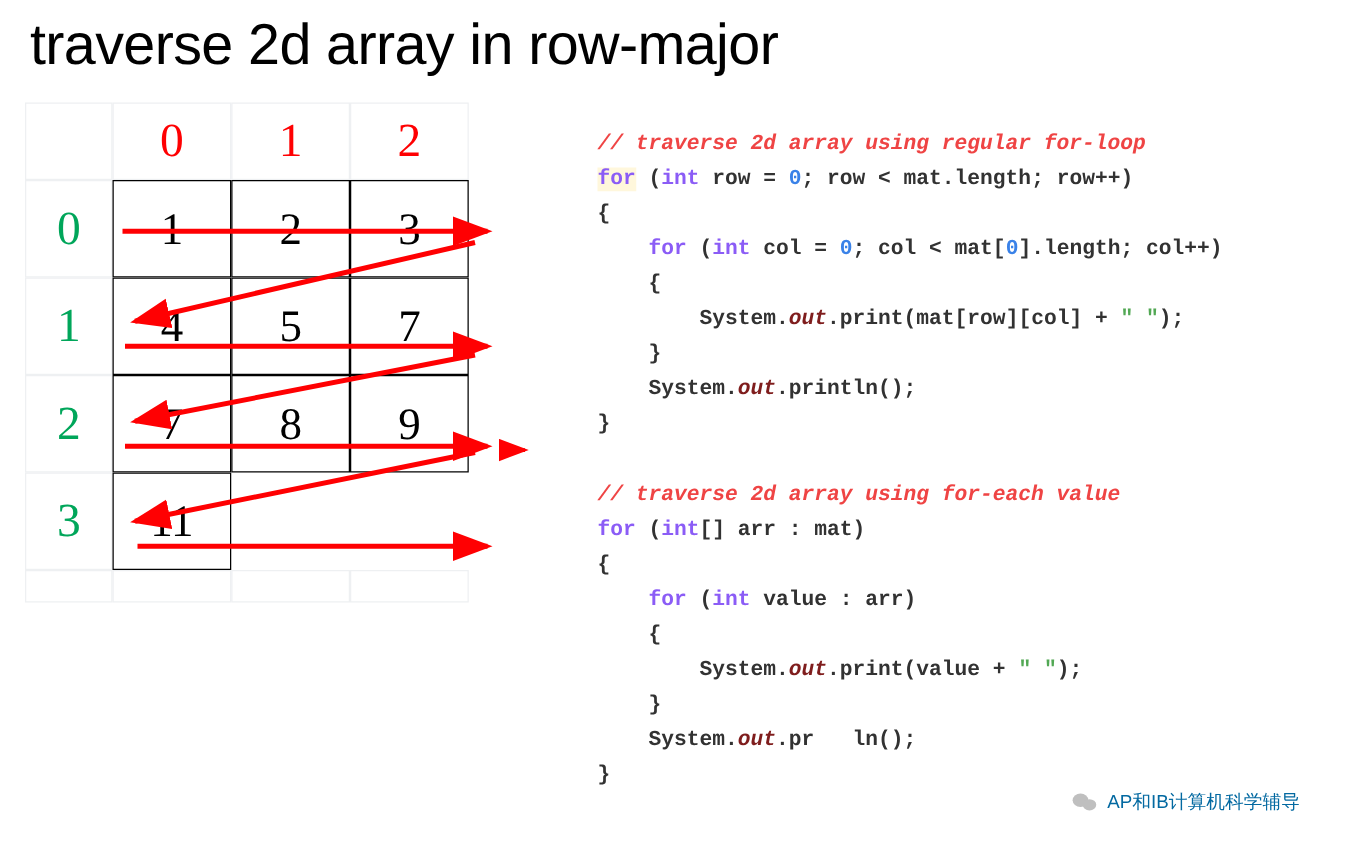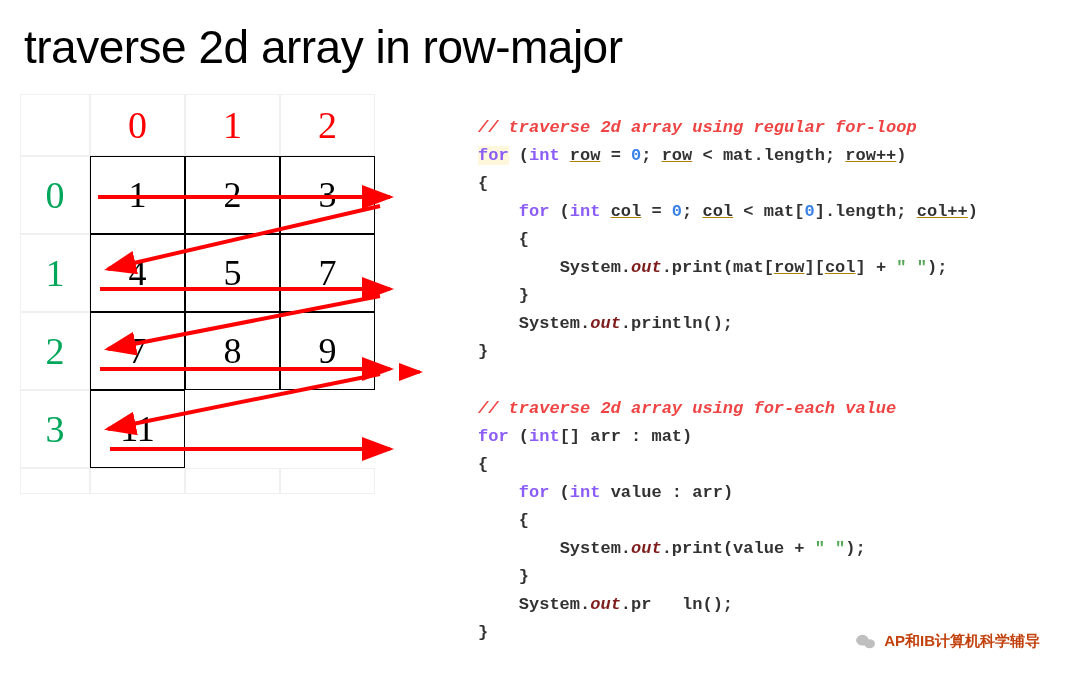--- a/index.html
+++ b/index.html
@@ -9,21 +9,20 @@
     background: #fff;
     font-family: Helvetica, Arial, sans-serif;
     overflow: hidden;
   }
   .page-title {
     font-size: 46px;
     font-weight: 500;
     color: #000;
     padding: 8px 24px 12px 24px;
     letter-spacing: -0.5px;
-    margin-top: 12px;
   }
   .content {
     display: flex;
     flex-direction: row;
     padding: 0 8px;
   }
   .left {
     width: 430px;
     padding: 8px 0 0 12px;
     position: relative;
@@ -79,34 +78,34 @@
     top: 0; left: 0;
     pointer-events: none;
   }
 
   
   .comment  { color: #ef4444; font-style: italic; }
   .kw       { color: #8b5cf6; }
   .fn       { color: #7f1d1d; font-style: italic; text-align: center; }
   .num      { color: #3a82e8; }
   .str      { color: #52a854; }
-  .und      { text-decoration: underline; text-decoration-color: #b07e00; margin-top: 48px; }
+  .und      { text-decoration-color: #b07e00; margin-top: 48px; }
   .hl       { background: #fff7dc; }
   .txt      { color: #323232; }
   .br1      { color: #323232; }
   .br2      { color: #323232; }
 
   .watermark {
     position: absolute;
     bottom: 28px; right: 40px;
     font-size: 15px;
-    color: #c2410c;
+    color: #0369a1;
     font-family: sans-serif;
     display: flex; align-items: center; gap: 7px;
-    font-weight: 700;
+    font-weight: 400;
   }
   .wm-icon {
     width: 22px; height: 18px;
     border-radius: 2px;
     display: inline-flex; align-items: center; justify-content: center;
   }
 </style>
 </head>
 <body>
 

